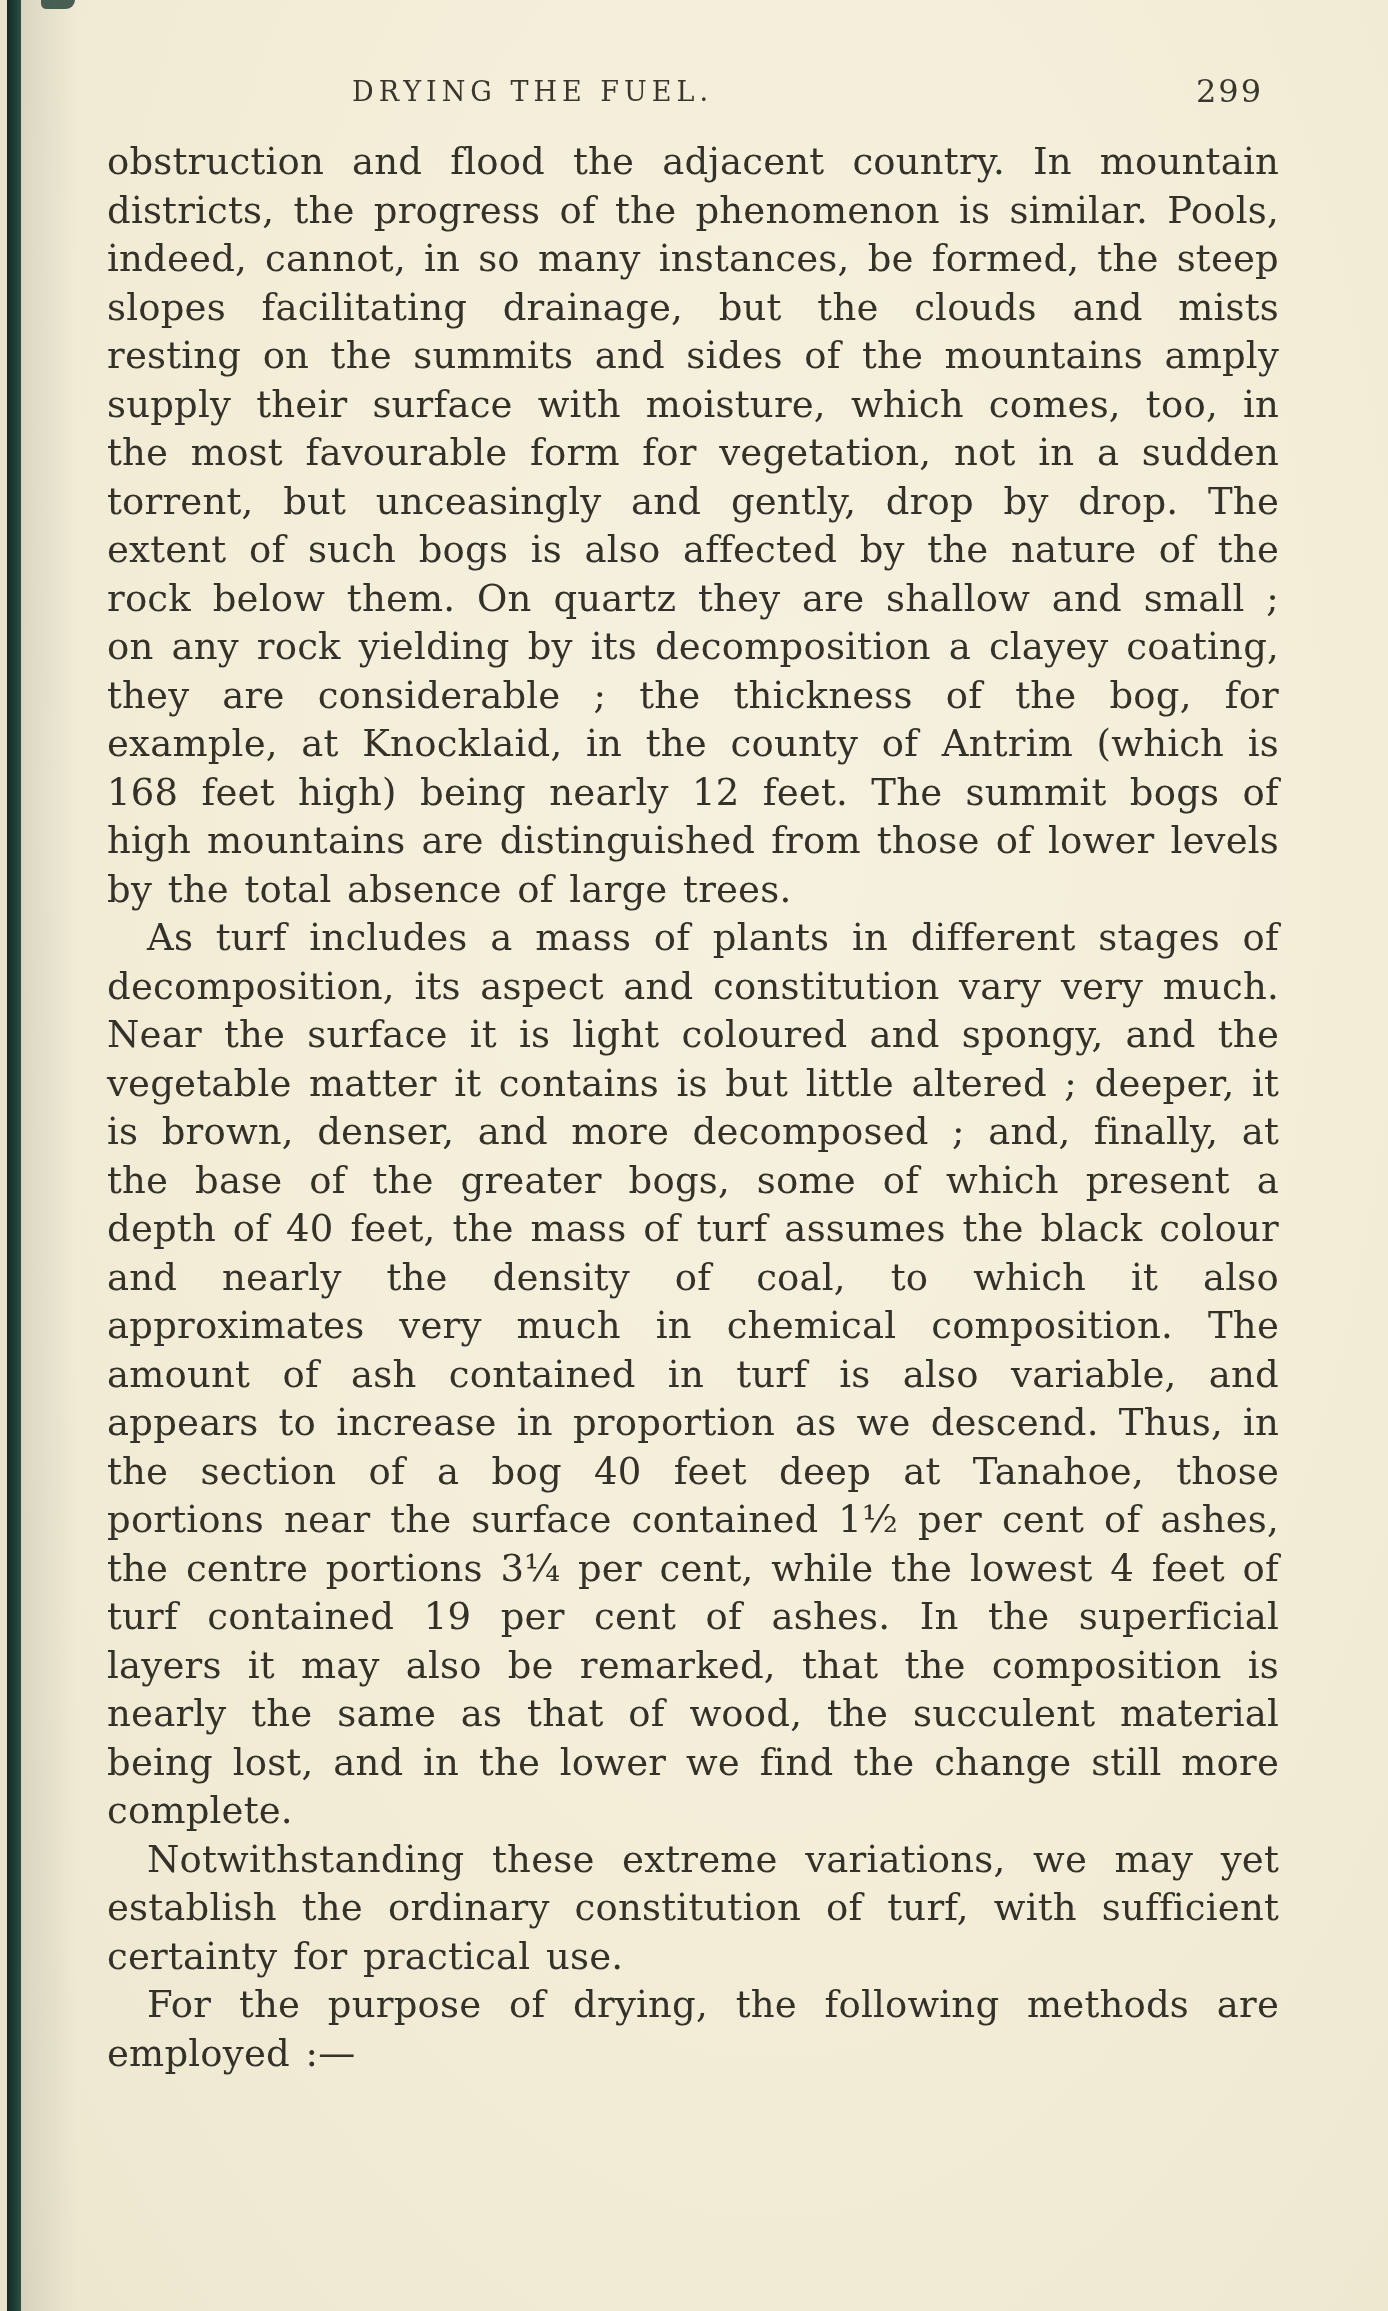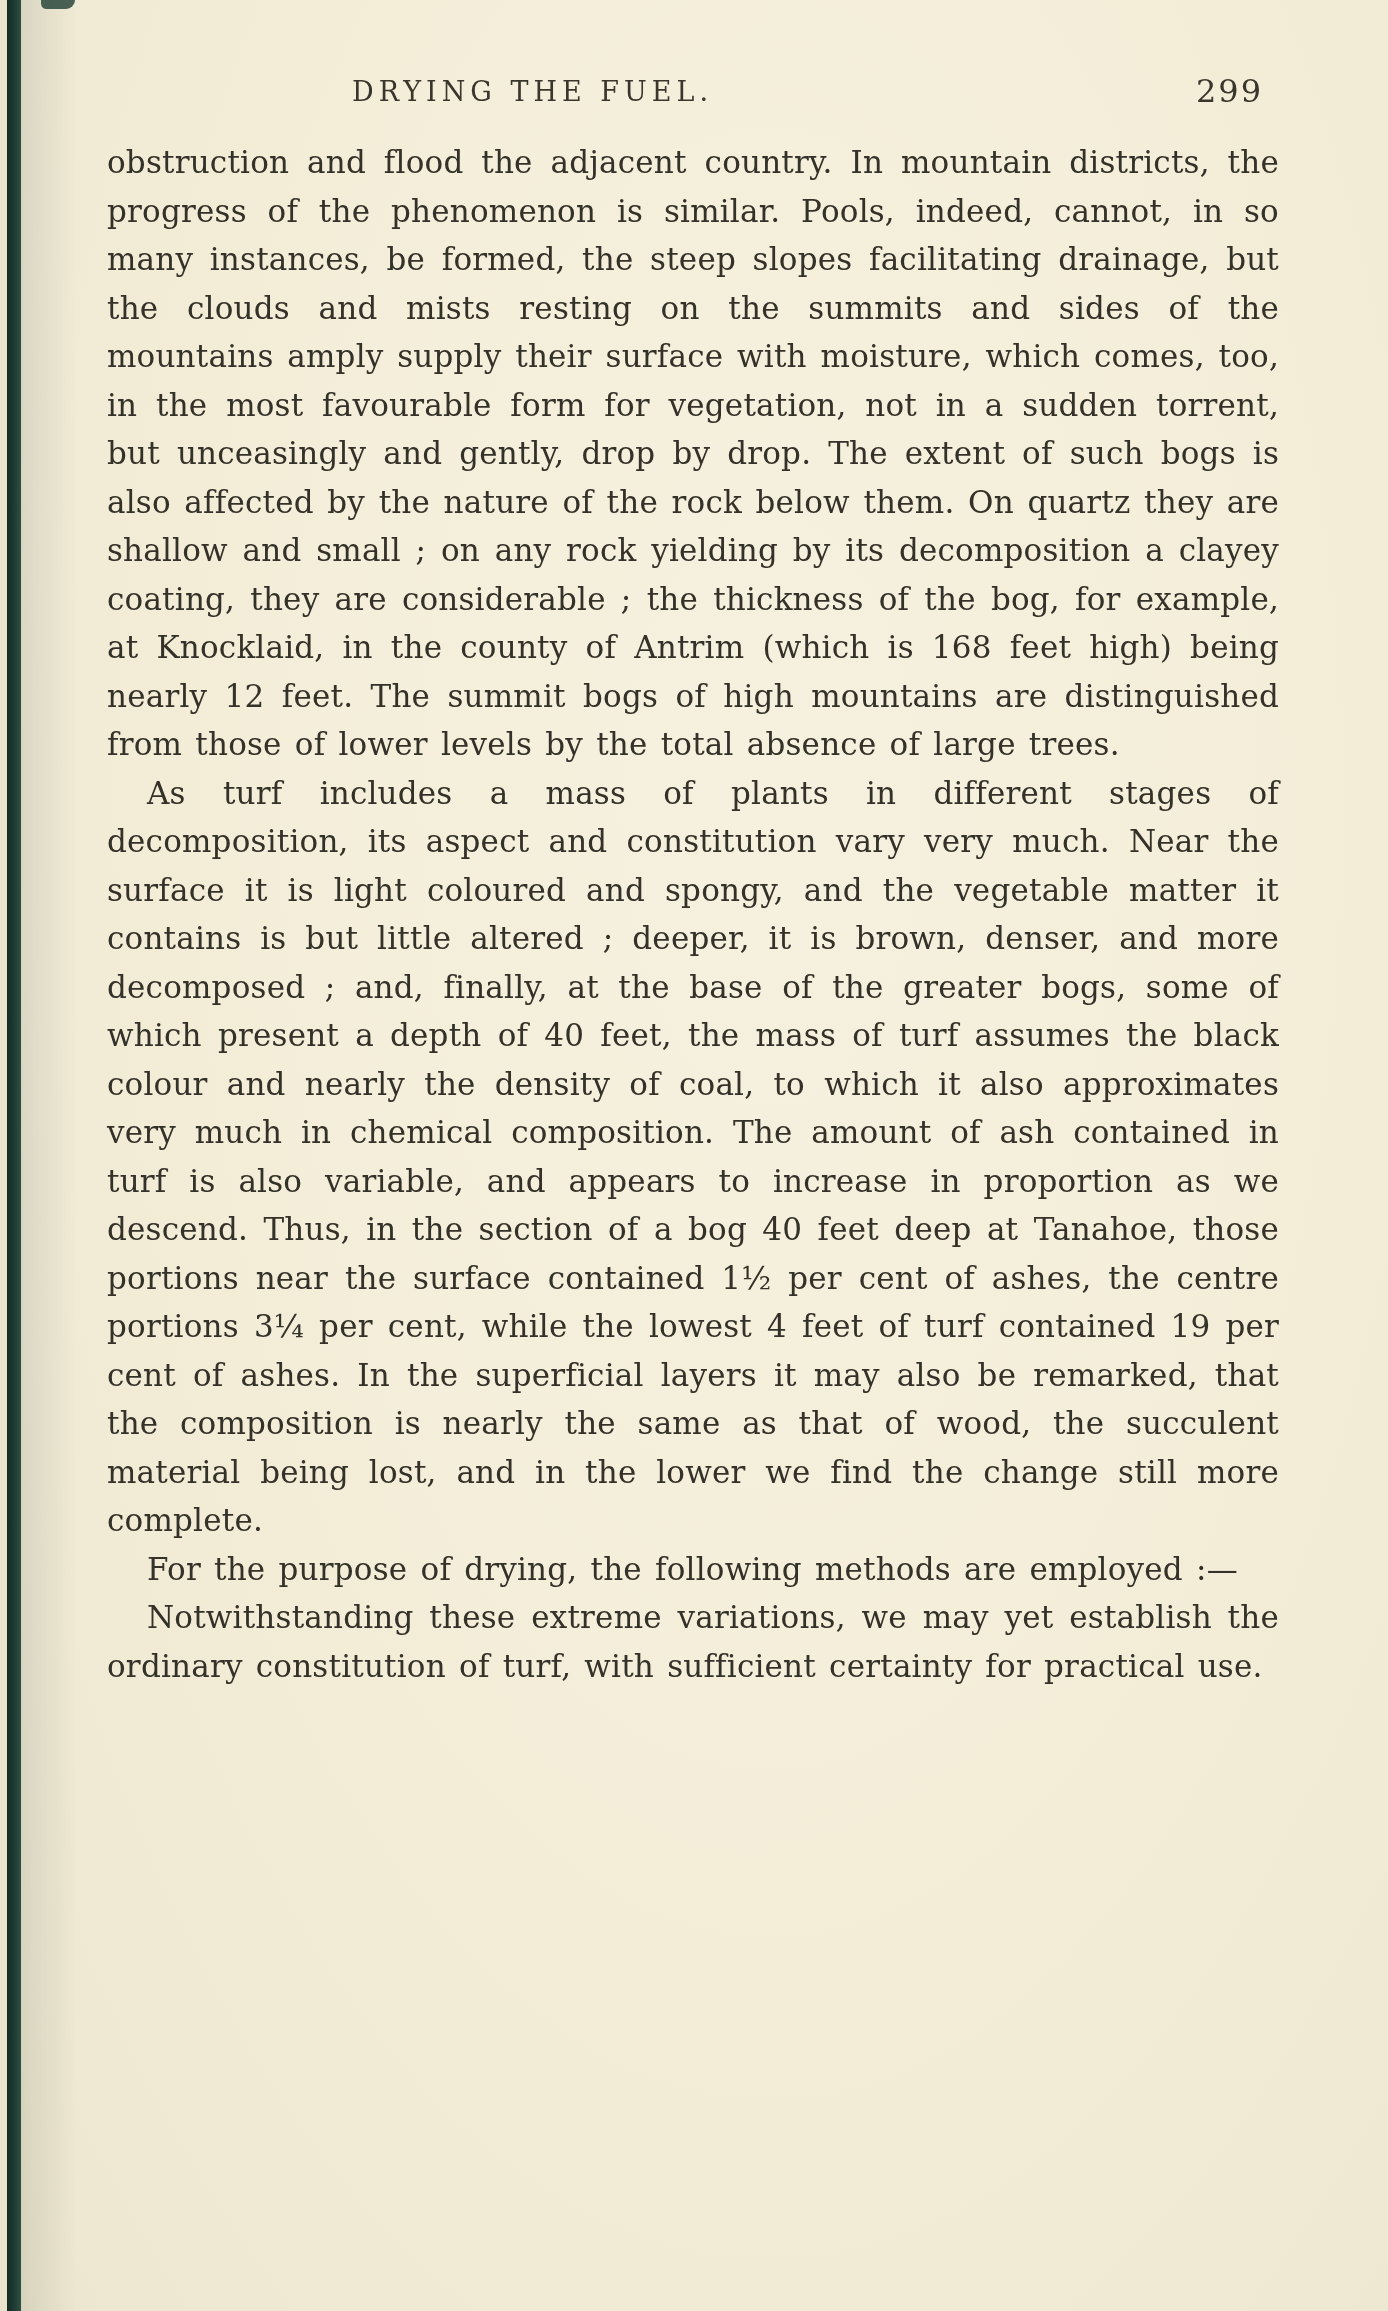--- a/index.html
+++ b/index.html
@@ -63,21 +63,21 @@
     color: #3a362c;
   }
   .body-text {
     position: absolute;
     left: 100px;
     top: 138px;
     width: 1172px;
   }
   .body-text p {
     margin: 0;
-    font-size: 31px;
+    font-size: 37px;
     line-height: 48.5px;
     text-align: justify;
     word-spacing: 0.10em;
     letter-spacing: 0.2px;
   }
   .body-text p.indent {
     text-indent: 40px;
   }
 </style>
 </head>
@@ -88,16 +88,16 @@
   <div class="corner-mark"></div>
 
   <div class="running-head">
     <span class="head-title">DRYING THE FUEL.</span>
     <span class="head-page-number">299</span>
   </div>
 
   <div class="body-text">
     <p>obstruction and flood the adjacent country.  In mountain districts, the progress of the phenomenon is similar.  Pools, indeed, cannot, in so many instances, be formed, the steep slopes facilitating drainage, but the clouds and mists resting on the summits and sides of the mountains amply supply their surface with moisture, which comes, too, in the most favourable form for vegetation, not in a sudden torrent, but unceasingly and gently, drop by drop.  The extent of such bogs is also affected by the nature of the rock below them. On quartz they are shallow and small ; on any rock yielding by its decomposition a clayey coating, they are considerable ; the thickness of the bog, for example, at Knocklaid, in the county of Antrim (which is 168 feet high) being nearly 12 feet.  The summit bogs of high mountains are distinguished from those of lower levels by the total absence of large trees.</p>
     <p class="indent">As turf includes a mass of plants in different stages of decomposition, its aspect and constitution vary very much. Near the surface it is light coloured and spongy, and the vegetable matter it contains is but little altered ; deeper, it is brown, denser, and more decomposed ; and, finally, at the base of the greater bogs, some of which present a depth of 40 feet, the mass of turf assumes the black colour and nearly the density of coal, to which it also approximates very much in chemical composition.  The amount of ash contained in turf is also variable, and appears to increase in proportion as we descend.  Thus, in the section of a bog 40 feet deep at Tanahoe, those portions near the surface contained 1½ per cent of ashes, the centre portions 3¼ per cent, while the lowest 4 feet of turf contained 19 per cent of ashes.  In the superficial layers it may also be remarked, that the composition is nearly the same as that of wood, the succulent material being lost, and in the lower we find the change still more complete.</p>
+    <p class="indent">Notwithstanding these extreme variations, we may yet establish the ordinary constitution of turf, with sufficient certainty for practical use.</p>
     <p class="indent">For the purpose of drying, the following methods are employed :—</p>
-    <p class="indent">Notwithstanding these extreme variations, we may yet establish the ordinary constitution of turf, with sufficient certainty for practical use.</p>
   </div>
 </div>
 
 </body></html>

